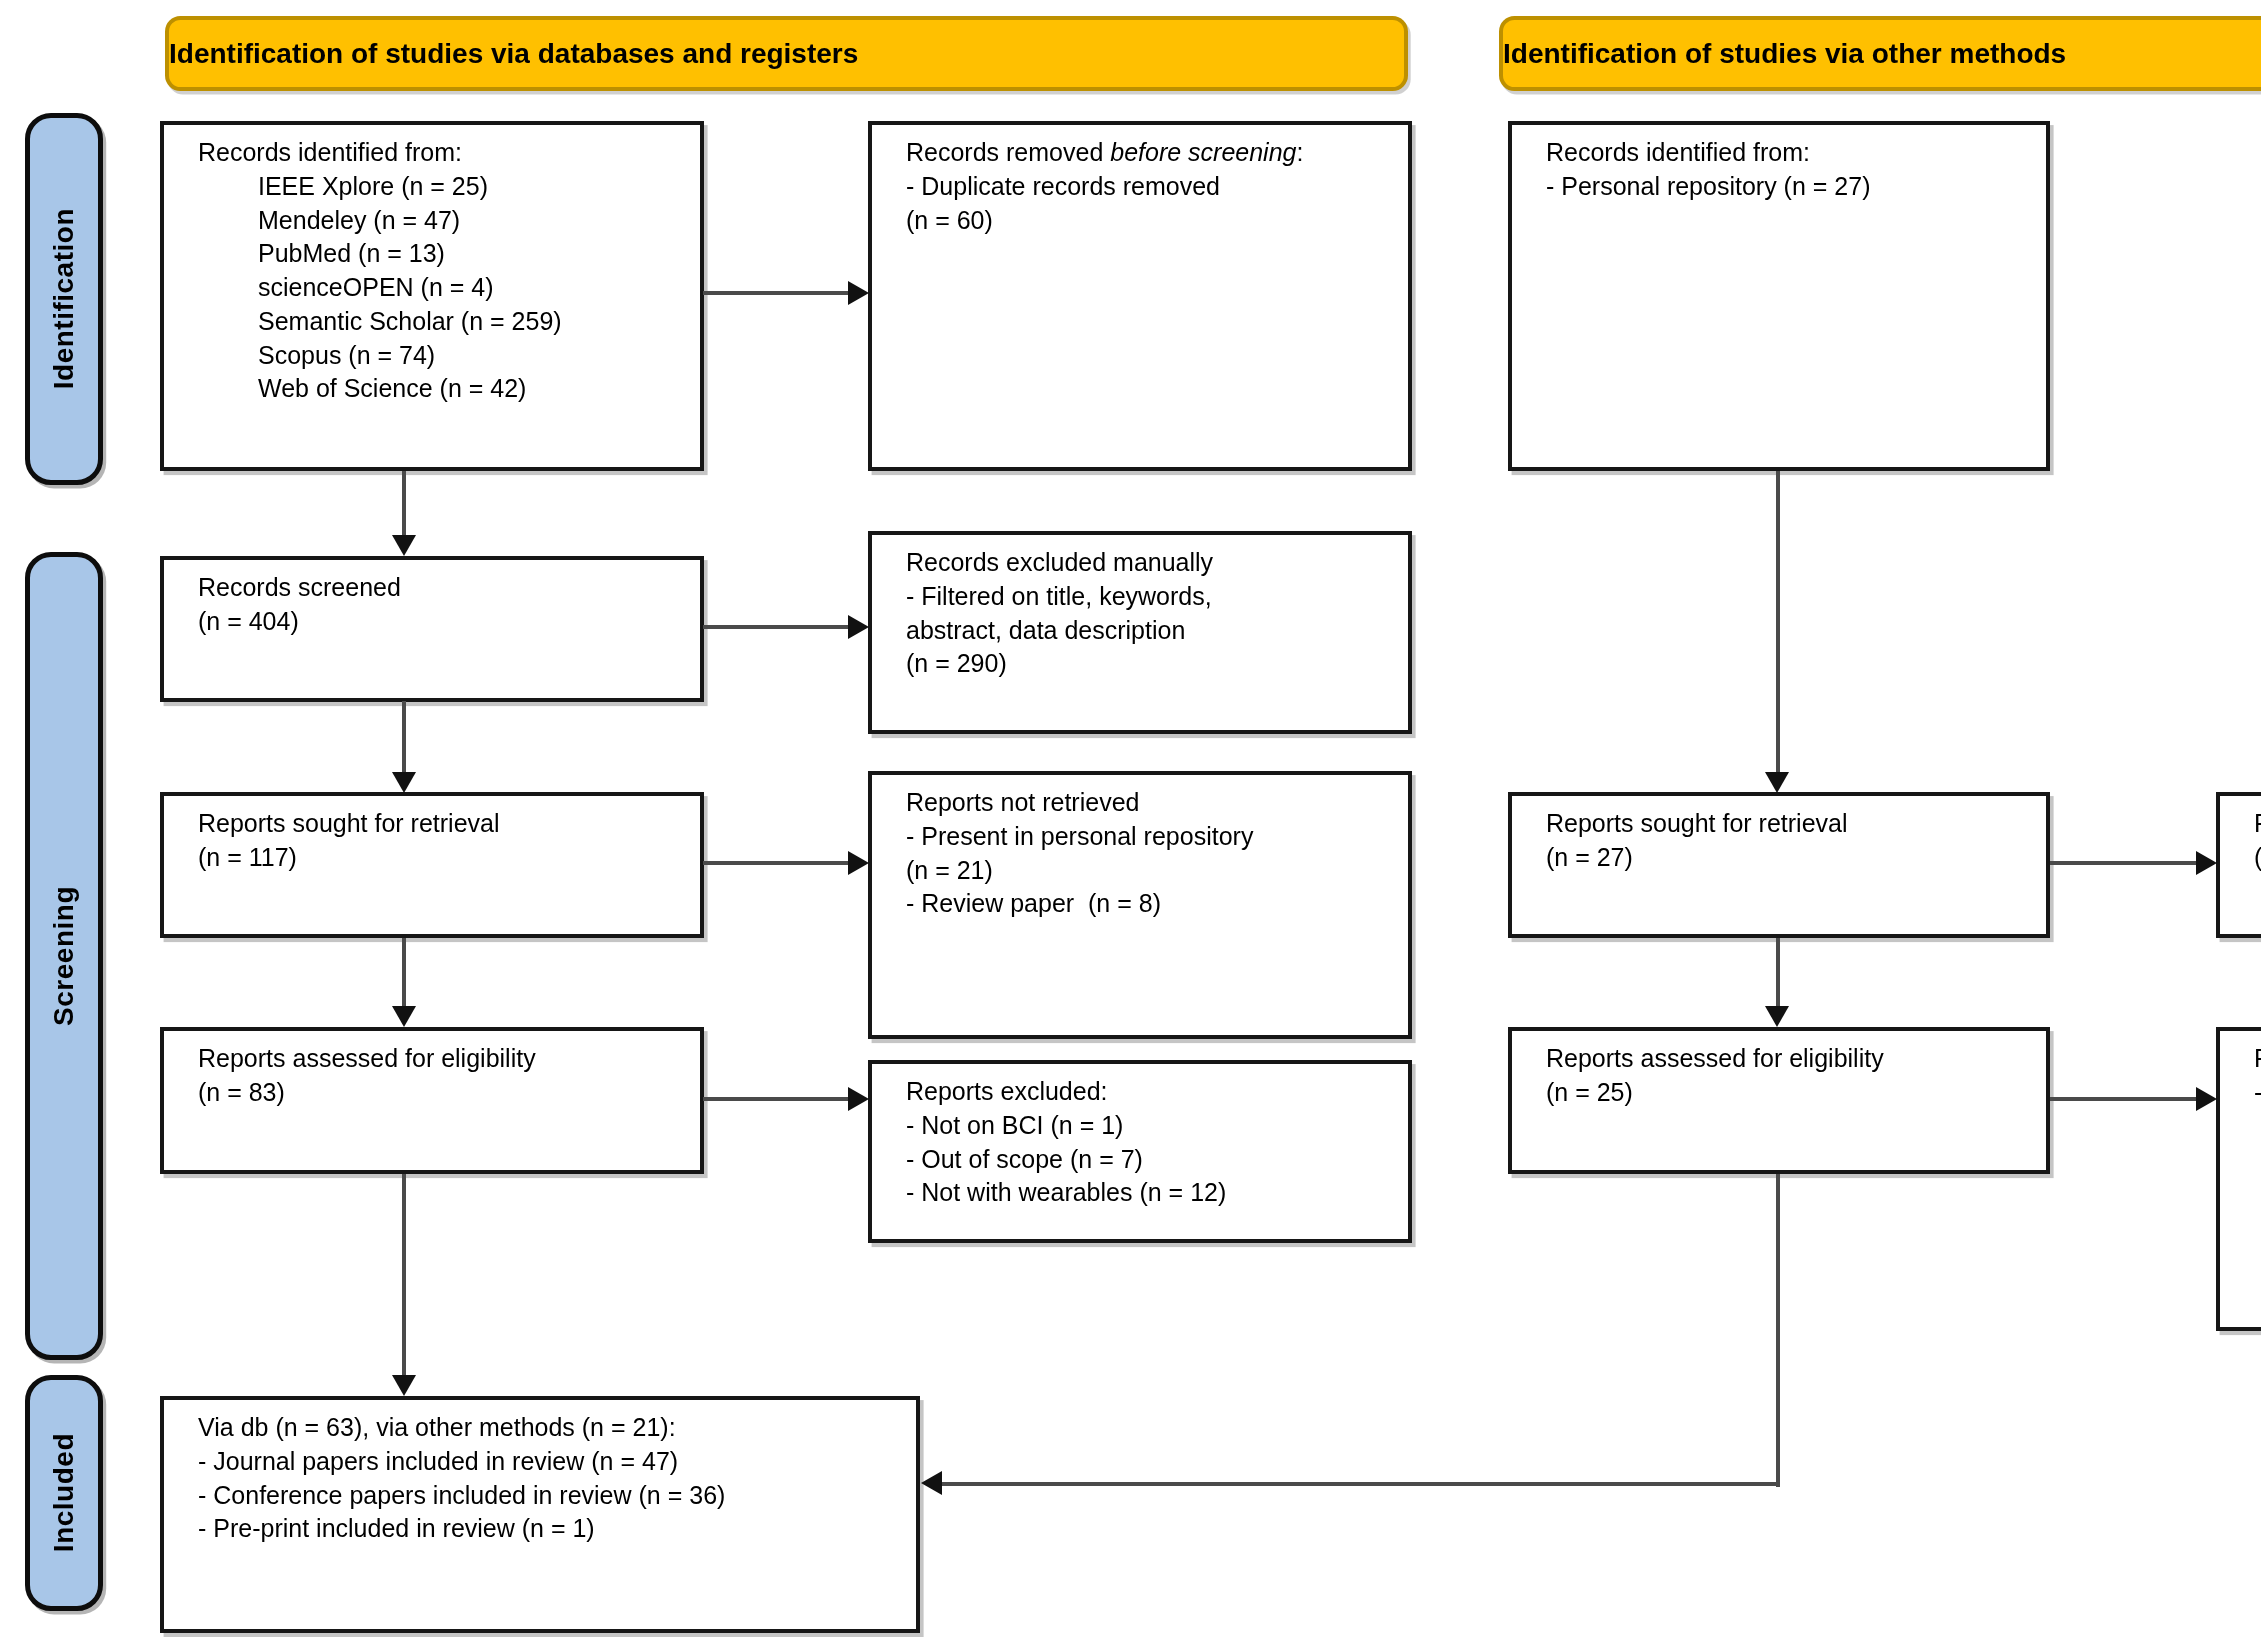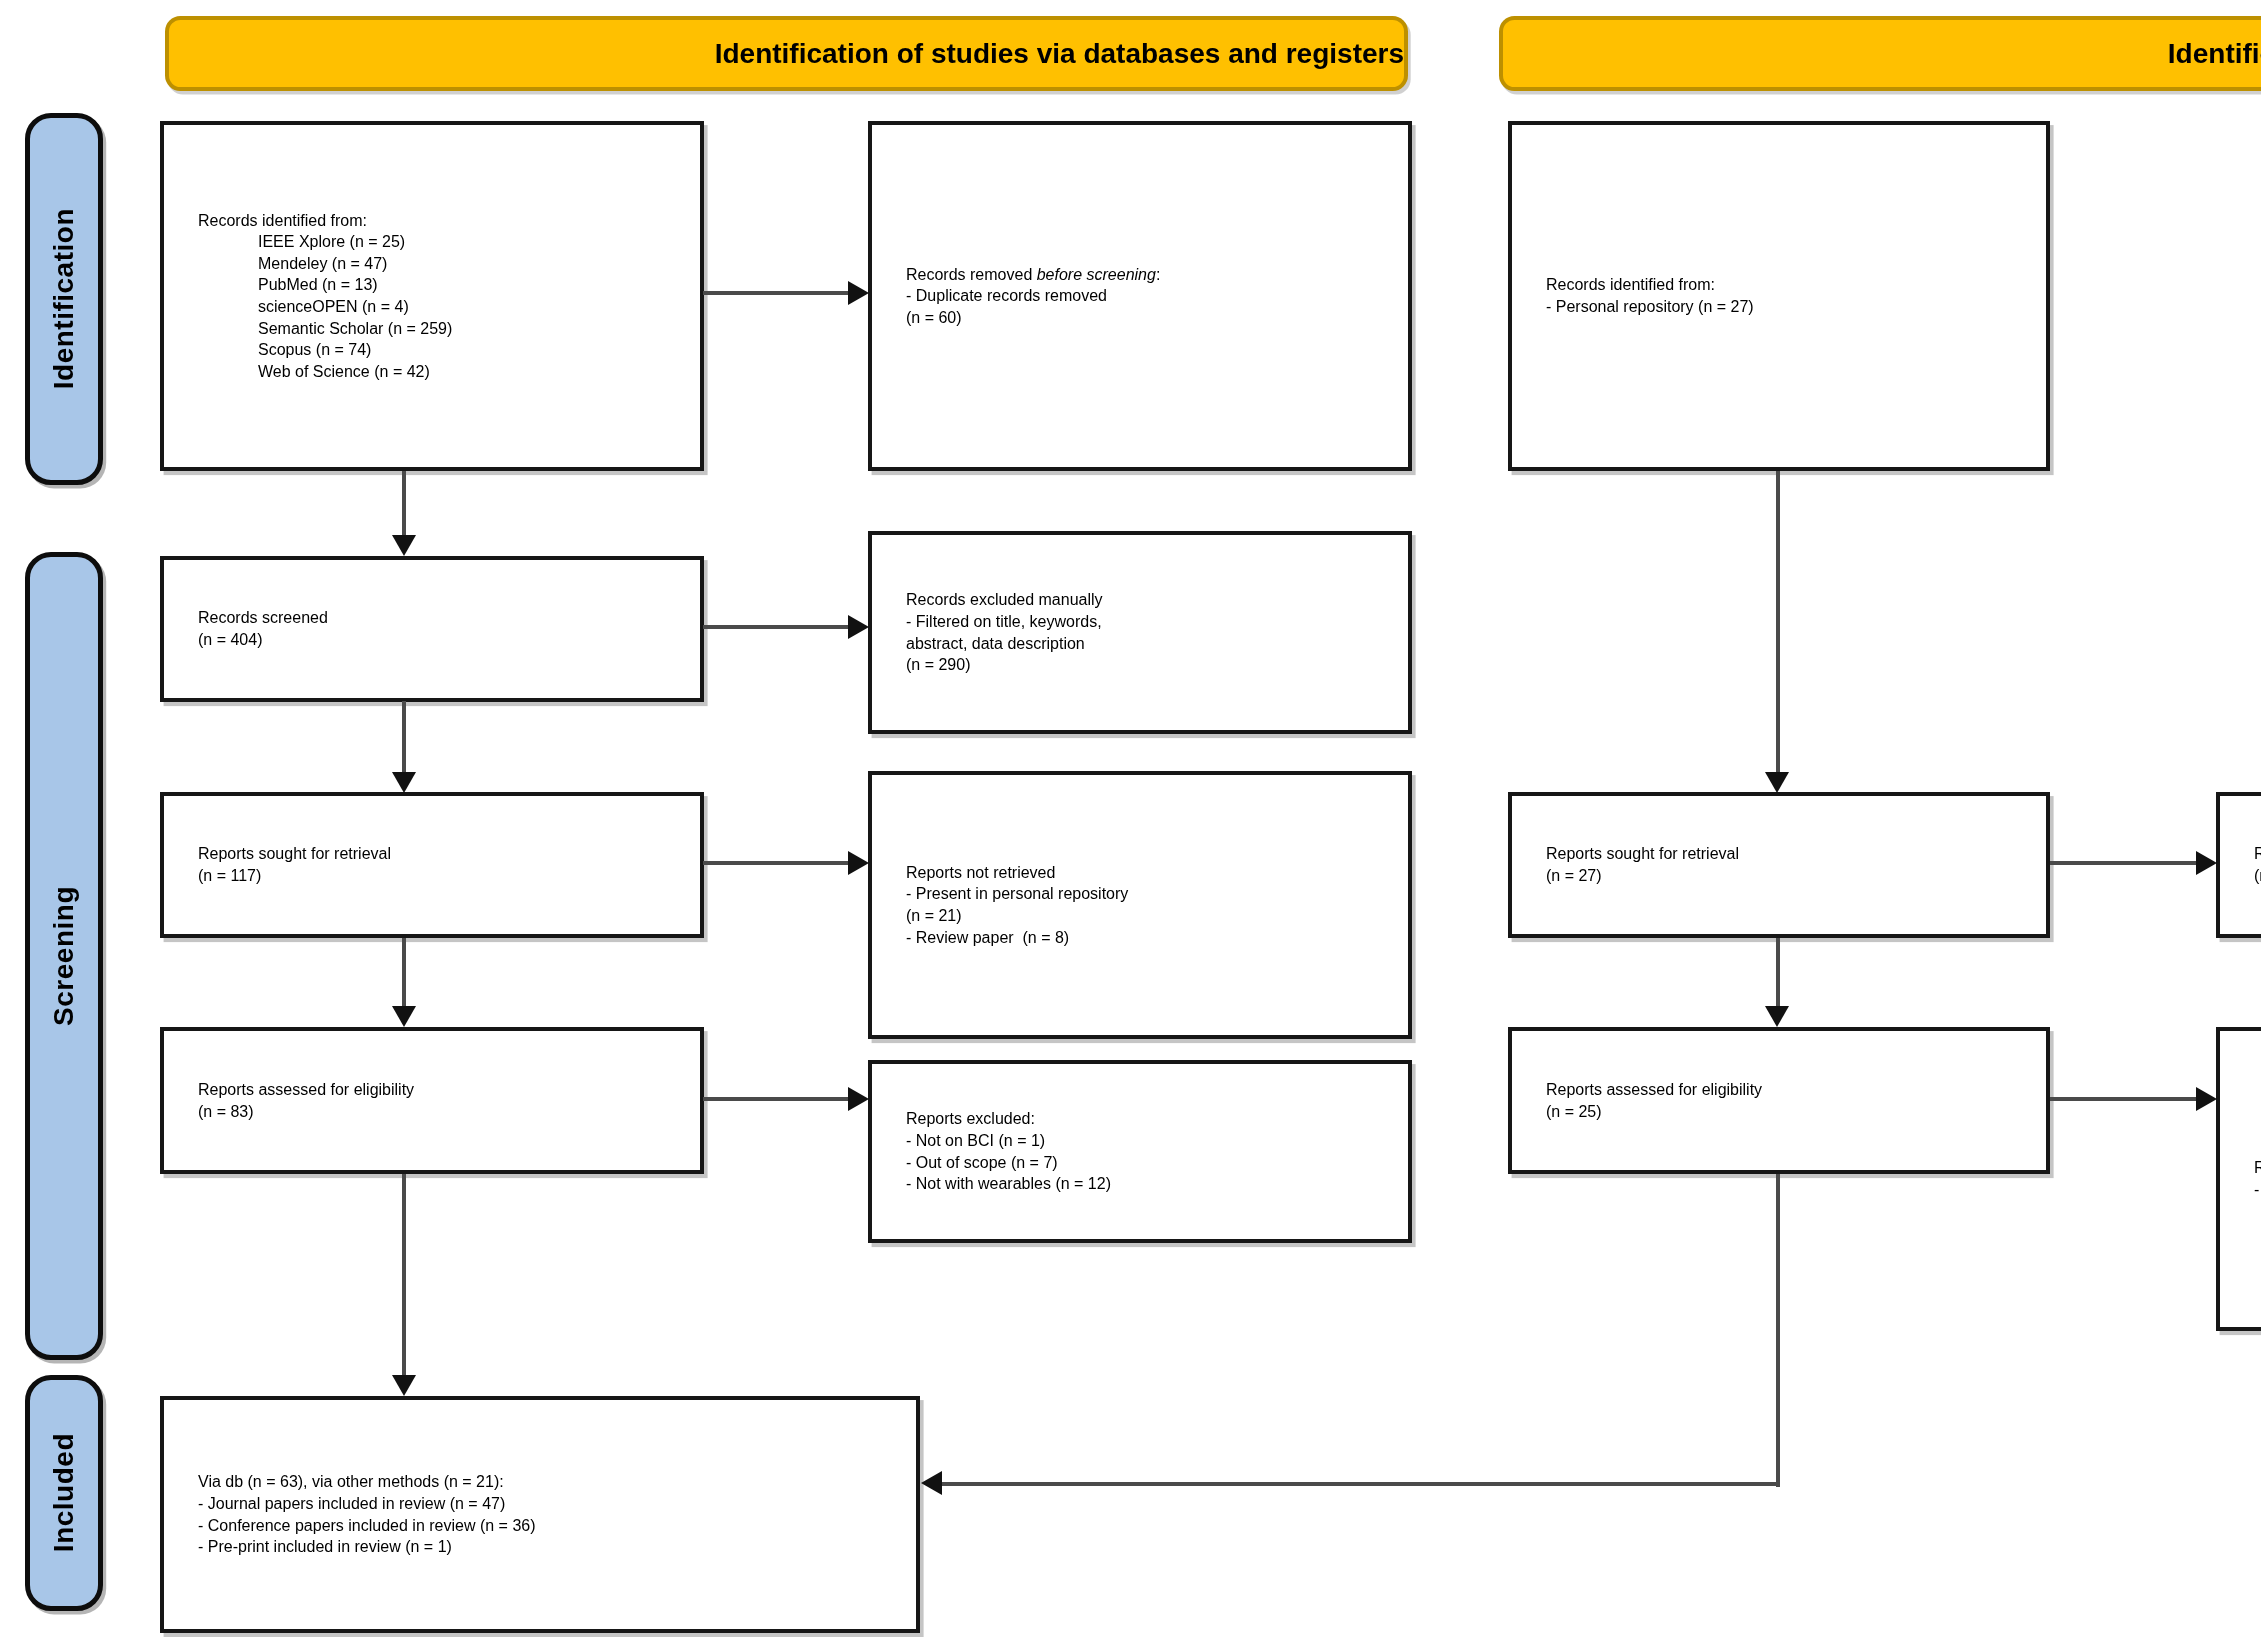--- a/index.html
+++ b/index.html
@@ -16,21 +16,21 @@
     width:2746px;height:1637px;
     background:#ffffff;
     font-family:"Liberation Sans","DejaVu Sans",sans-serif;
     color:#000;
   }
   .banner{
     position:absolute;
     background:var(--banner-fill);
     border:4.1px solid var(--banner-border);
     border-radius:15.4px;
-    display:flex;align-items:center;justify-content:flex-end;
+    display:flex;align-items:center;justify-content:flex-start;
     font-weight:bold;font-size:28px;
     box-shadow:2.7px 3.6px 0 rgba(120,120,120,0.35);
     text-align:center;
   }
   .stage{
     position:absolute;
     background:var(--stage-fill);
     border:5px solid #0d0d0d;
     border-radius:26px;
     display:flex;align-items:center;justify-content:center;
@@ -40,22 +40,22 @@
     writing-mode:vertical-rl;
     transform:rotate(180deg);
     font-weight:bold;font-size:28px;
     letter-spacing:0.5px;
   }
   .box{
     position:absolute;
     background:#ffffff;
     border:4.5px solid var(--box-border);
     box-shadow:3.6px 4.1px 0 rgba(110,110,110,0.4);
-    display:flex;flex-direction:column;justify-content:center;
-    font-size:16px;line-height:1.35;
+    display:flex;flex-direction:column;
+    font-size:25px;line-height:1.35;
     padding:11px 13.6px 11px 34px;
     box-sizing:border-box;
   }
   .box .line{white-space:pre-wrap;}
   .box .line.indent{padding-left:60px;}
   .box em{font-style:italic;}
   .conn{position:absolute;background:var(--line-color);}
   .head{position:absolute;width:0;height:0;}
   .head-right{border-top:12.2px solid transparent;border-bottom:12.2px solid transparent;border-left:21px solid var(--arrow-color);}
   .head-down{border-left:12.2px solid transparent;border-right:12.2px solid transparent;border-top:21px solid var(--arrow-color);}

